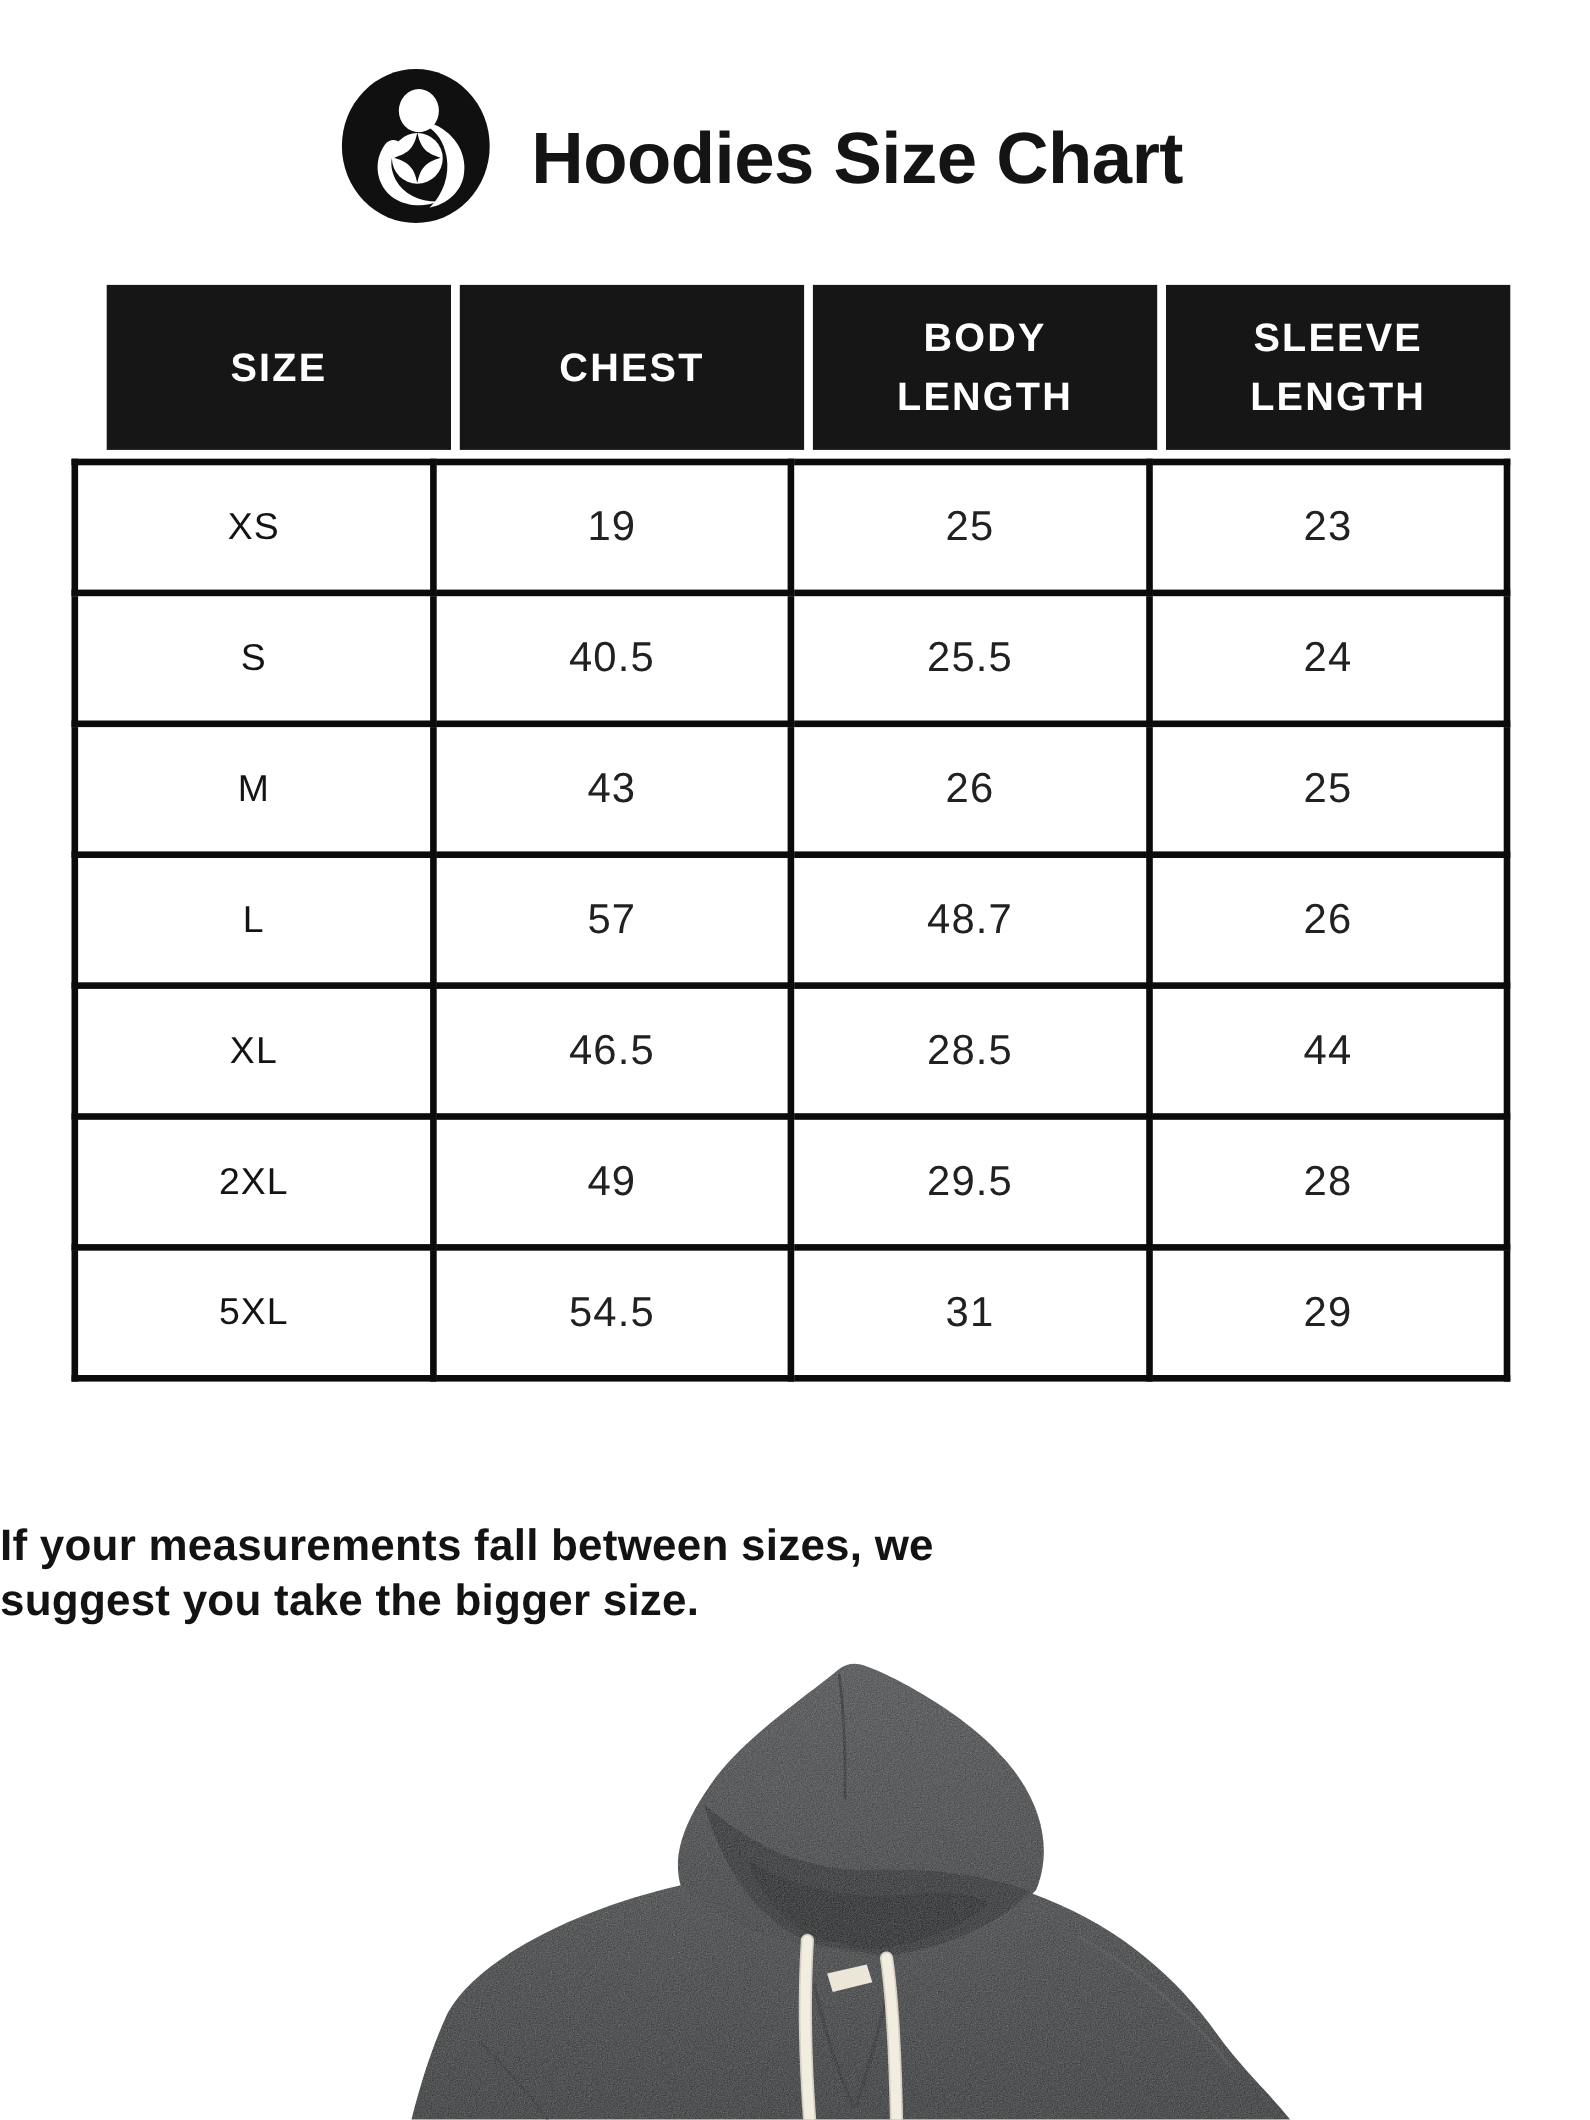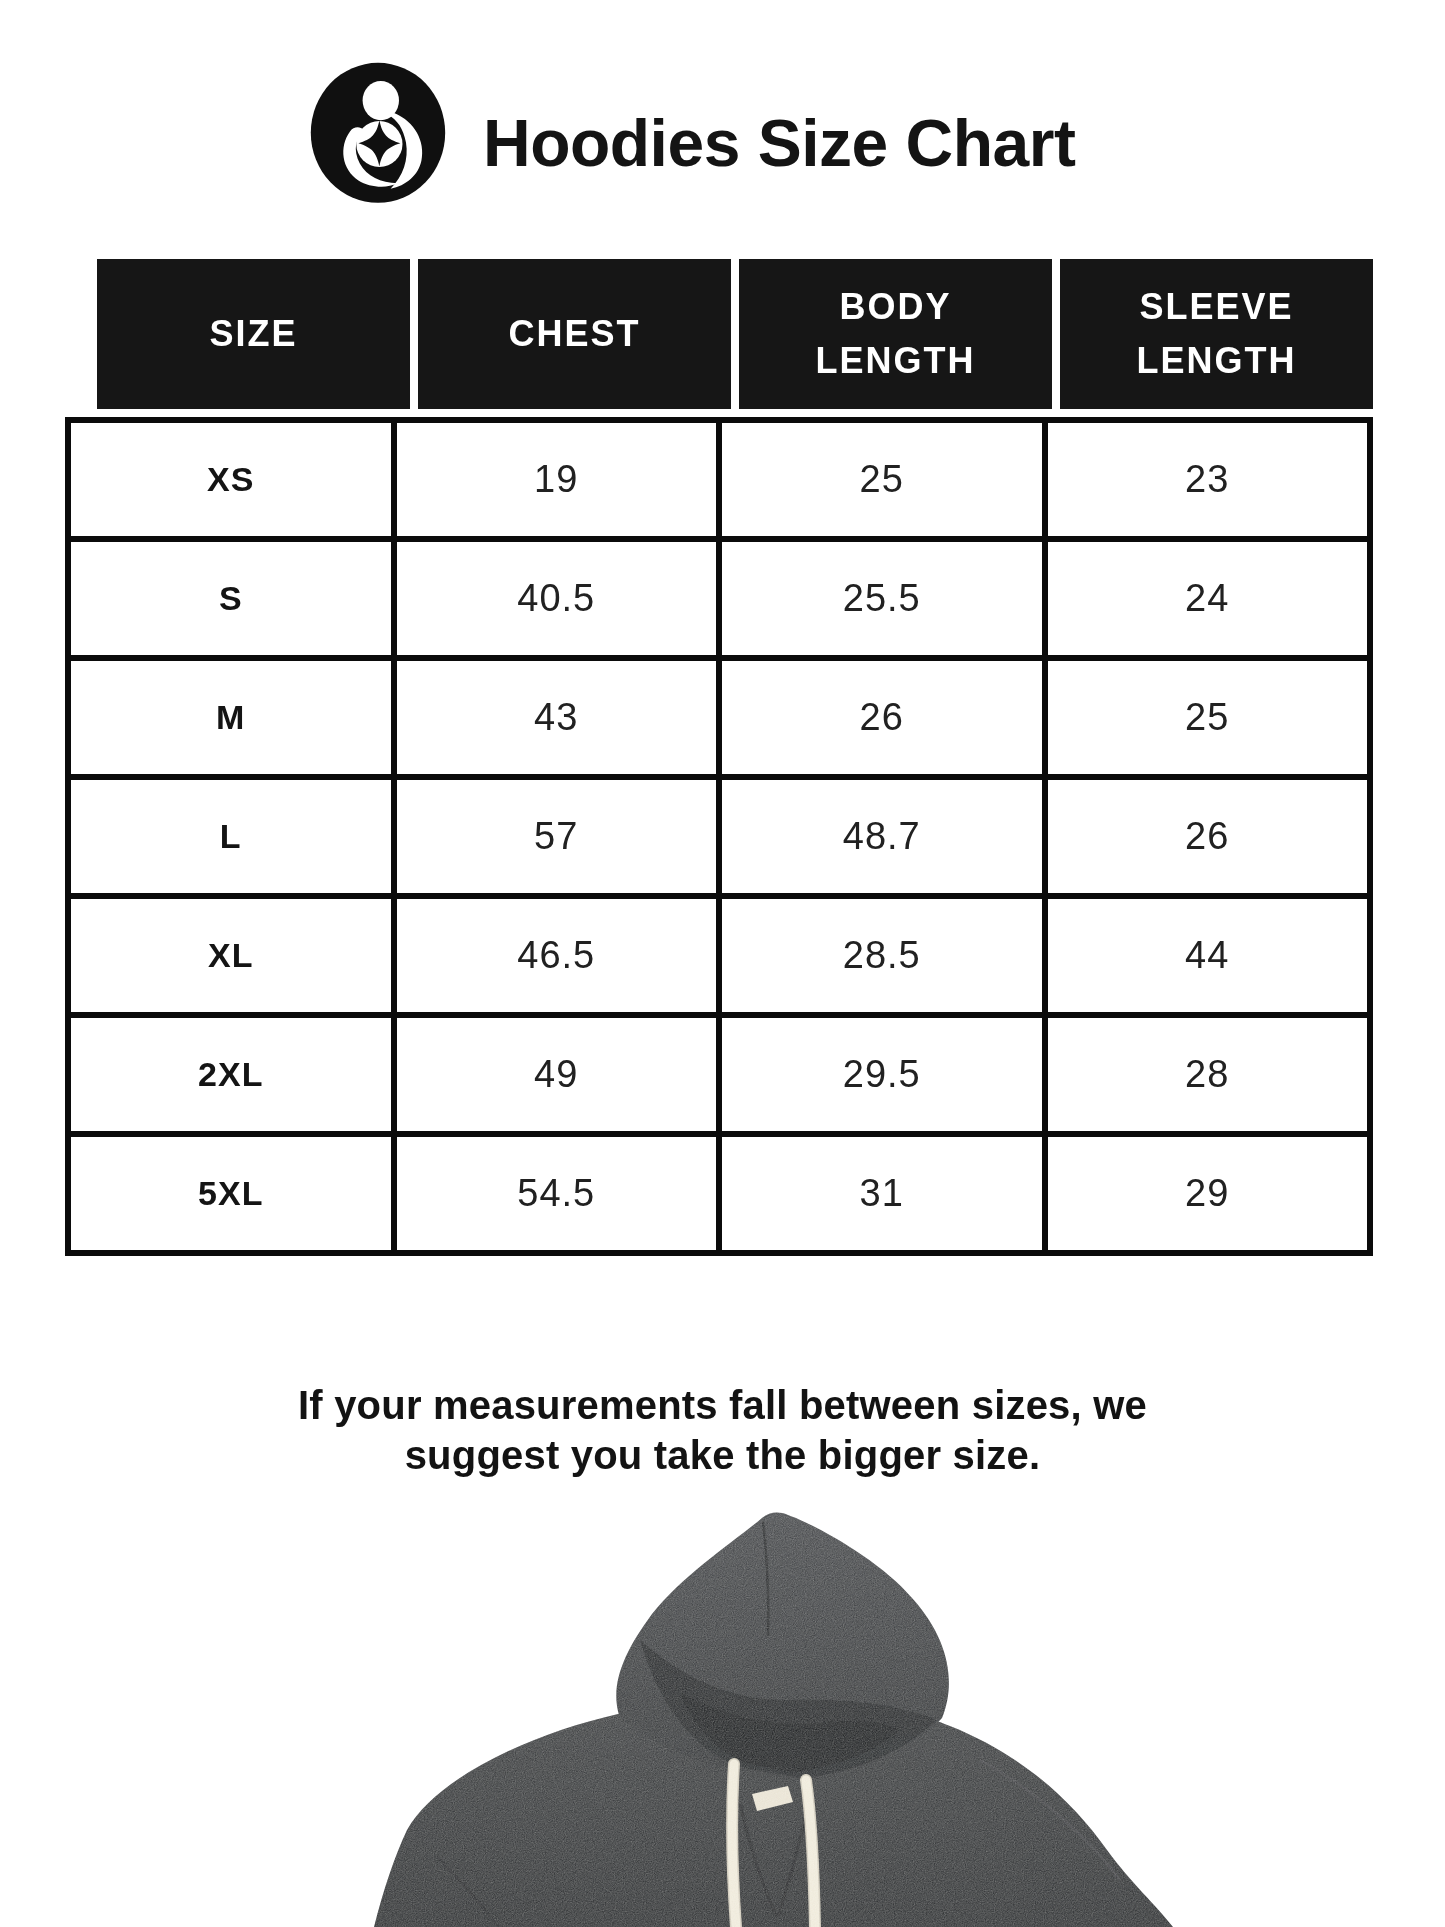--- a/index.html
+++ b/index.html
@@ -26,26 +26,26 @@
     font-weight:700;font-size:36px;letter-spacing:2px;line-height:1.5;
     white-space:pre-line;
   }
   table.table-body{
     width:100%;border-collapse:collapse;table-layout:fixed;
   }
   table.table-body th, table.table-body td{
     border:6px solid #0b0b0b;height:111px;text-align:center;vertical-align:middle;
     background:#ffffff;
   }
-  table.table-body th{font-size:34px;font-weight:700;letter-spacing:1px;color:#141414;}
+  table.table-body th{font-size:34px;font-weight:400;letter-spacing:1px;color:#141414;}
   table.table-body td{font-size:38px;font-weight:400;letter-spacing:1px;color:#212121;}
   
   .size-note{
     position:absolute;left:0;top:1380px;width:1445px;margin:0;
-    text-align:center;font-size:40px;font-weight:700;line-height:1.25;
+    font-size:40px;font-weight:700;line-height:1.25;
     color:#131313;white-space:pre-line;letter-spacing:0.2px;
   }
   
   .hoodie-figure{position:absolute;left:340px;top:1512px;width:860px;height:415px;margin:0;}
   .hoodie-figure svg{display:block;width:860px;height:415px;}
 </style>
 </head>
 <body>
 
 <div class="brand-logo">

